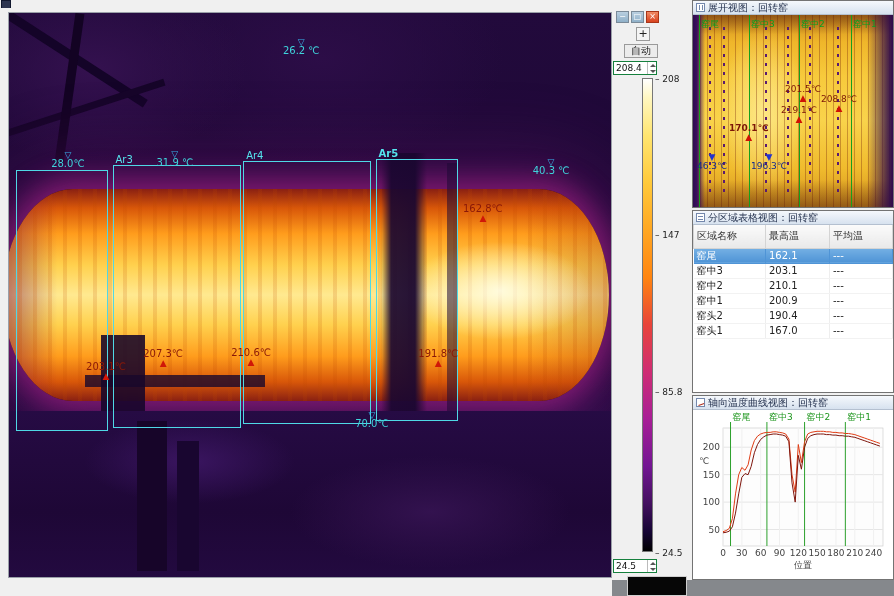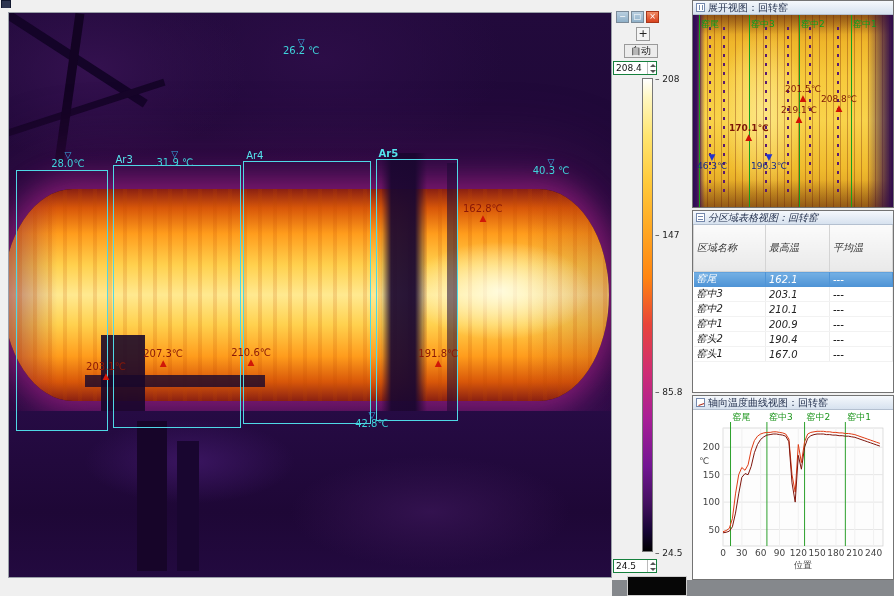--- a/index.html
+++ b/index.html
@@ -62,21 +62,21 @@
   .spin .arrows i{flex:1;position:relative;display:block;}
   .spin .arrows .up::after{content:"";position:absolute;left:1.5px;top:1.5px;border-left:3px solid transparent;border-right:3px solid transparent;border-bottom:3px solid #555;}
   .spin .arrows .dn::after{content:"";position:absolute;left:1.5px;top:2px;border-left:3px solid transparent;border-right:3px solid transparent;border-top:3px solid #555;}
   .colorbar{position:absolute;left:30px;top:70px;width:11px;height:474px;border:1px solid #777;
     background:linear-gradient(180deg,#ffffff 0%,#fff7c0 4%,#ffe570 12%,#ffc93a 22%,#ffa723 32%,#ff8510 42%,#e8443a 52%,#cf2d74 62%,#a81e96 72%,#731693 82%,#43105f 90%,#140433 96%,#000 100%);}
   .cbar-ticks{position:absolute;left:43px;top:70px;width:23px;height:474px;}
   .cbar-tick{position:absolute;font-size:9px;color:#222;white-space:nowrap;left:0;}
 
   
   .panel{position:absolute;left:692px;width:202px;background:#fff;border:1px solid #737373;}
-  .p-pano{top:0;height:208px;} .p-table{top:210px;height:183px;font-style:italic;} .p-chart{top:395px;height:185px;}
+  .p-pano{top:0;height:208px;} .p-table{top:210px;height:183px;} .p-chart{top:395px;height:185px;}
   .p-head{height:14px;background:linear-gradient(#f5f8fc,#d7e2ef);border-bottom:1px solid #b4c0d0;display:flex;align-items:center;gap:3px;padding:0 3px;font-size:10px;color:#23304d;white-space:nowrap;overflow:hidden;}
   .p-icon{width:9px;height:9px;border:1px solid #7488ac;background:#fff;flex:none;position:relative;}
   .icon-pano::after{content:"";position:absolute;left:2px;top:1px;bottom:1px;width:1px;background:#7488ac;box-shadow:3px 0 0 #7488ac;}
   .icon-table::after{content:"";position:absolute;left:1px;right:1px;top:2px;height:1px;background:#7488ac;box-shadow:0 3px 0 #7488ac;}
   .icon-chart::after{content:"";position:absolute;left:1px;top:3px;width:6px;height:2px;border-bottom:1px solid #b03020;transform:rotate(-20deg);}
 
   .pano{position:relative;height:192px;overflow:hidden;
     background:
       linear-gradient(90deg,#2e0a4d 0%,#3a0f5e 2%,rgba(58,15,94,0) 6%),
       linear-gradient(270deg,#2e0a4d 0%,rgba(46,10,77,0.8) 3%,rgba(46,10,77,0) 13%),
@@ -85,21 +85,21 @@
       radial-gradient(ellipse 60px 120px at 35% 50%, rgba(255,240,160,0.7), rgba(255,240,160,0) 70%),
       linear-gradient(180deg,#cd8a1e 0%,#efb62a 14%,#f7ca3c 32%,#f9d34b 55%,#f0bb2d 80%,#d2921f 100%);}
   .dotline{position:absolute;top:6%;bottom:6%;width:2px;background:repeating-linear-gradient(180deg,#5a1a70 0 3px,rgba(0,0,0,0) 3px 9px);}
   .gline{position:absolute;top:0;bottom:0;width:1px;background:#17a01c;}
   .slabel{position:absolute;top:3px;font-size:9px;color:#0a9e22;}
   .pano .ann{font-size:9px;}
   .pano .ann.min{color:#13288f;} .pano .ann.min .mk{color:#2335cf;}
   .pano .ann.max{color:#7c1507;} .pano .ann.max .mk{color:#cf1205;}
 
   .rtable{width:100%;border-collapse:collapse;font-size:10px;table-layout:fixed;}
-  .rtable th{background:linear-gradient(#fbfbfb,#e9e9e9);border:1px solid #d4d4d4;border-top:none;font-weight:normal;text-align:left;padding:16px 3px;height:23px;color:#333;}
+  .rtable th{background:linear-gradient(#fbfbfb,#e9e9e9);border:1px solid #d4d4d4;border-top:none;font-weight:normal;text-align:left;padding:4px 3px;height:23px;color:#333;}
   .rtable td{border-right:1px solid #eeeeee;border-bottom:1px solid #f2f2f2;padding:0 3px;height:14px;color:#222;overflow:hidden;}
   .rtable tr.selected td{background:linear-gradient(#74b0e4,#4f94d6);color:#fff;border-color:#4f94d6;}
 
   .chart-box{position:relative;height:169px;background:#fff;}
 
   .bottom-strip{position:absolute;left:612px;top:580px;width:282px;height:16px;background:#85888c;}
   .black-popup{position:absolute;left:627px;top:576px;width:60px;height:20px;background:#060606;border:1px solid #cfcfcf;}
 </style>
 </head>
 <body>
@@ -129,21 +129,21 @@
           <div class="region-box" style="left: 38.9%; top: 26.3%; width: 21.2%; height: 46.5%;">
             <span class="region-label">Ar4</span>
           </div>
           <div class="region-box" style="left: 60.9%; top: 25.8%; width: 13.7%; height: 46.6%; font-weight: bold;">
             <span class="region-label">Ar5</span>
           </div>
           <div class="ann min" style="left: 45.5%; top: 4.5%;"><span class="mk">▽</span><span class="ann-label">26.2 ℃</span></div>
           <div class="ann min" style="left: 7%; top: 24.5%;"><span class="mk">▽</span><span class="ann-label">28.0℃</span></div>
           <div class="ann min" style="left: 24.5%; top: 24.3%;"><span class="mk">▽</span><span class="ann-label">31.9 ℃</span></div>
           <div class="ann min" style="left: 87%; top: 25.7%;"><span class="mk">▽</span><span class="ann-label">40.3 ℃</span></div>
-          <div class="ann min" style="left: 57.5%; top: 70.5%;"><span class="mk">▽</span><span class="ann-label">42.8℃</span></div>
+          <div class="ann min" style="left: 57.5%; top: 70.5%;"><span class="mk">▽</span><span class="ann-label">70.0℃</span></div>
           <div class="ann max" style="left: 12.8%; top: 61.8%;"><span class="ann-label">203.1℃</span><span class="mk">▲</span></div>
           <div class="ann max" style="left: 22.3%; top: 59.5%;"><span class="ann-label">207.3℃</span><span class="mk">▲</span></div>
           <div class="ann max" style="left: 36.9%; top: 59.4%;"><span class="ann-label">210.6℃</span><span class="mk">▲</span></div>
           <div class="ann max" style="left: 68%; top: 59.5%; text-align: center;"><span class="ann-label">191.8℃</span><span class="mk">▲</span></div>
           <div class="ann max" style="left: 75.4%; top: 33.9%;"><span class="ann-label">162.8℃</span><span class="mk">▲</span></div>
         </div>
     </div>
 
     <div class="ctrl-col">
       <div class="win-btns">

